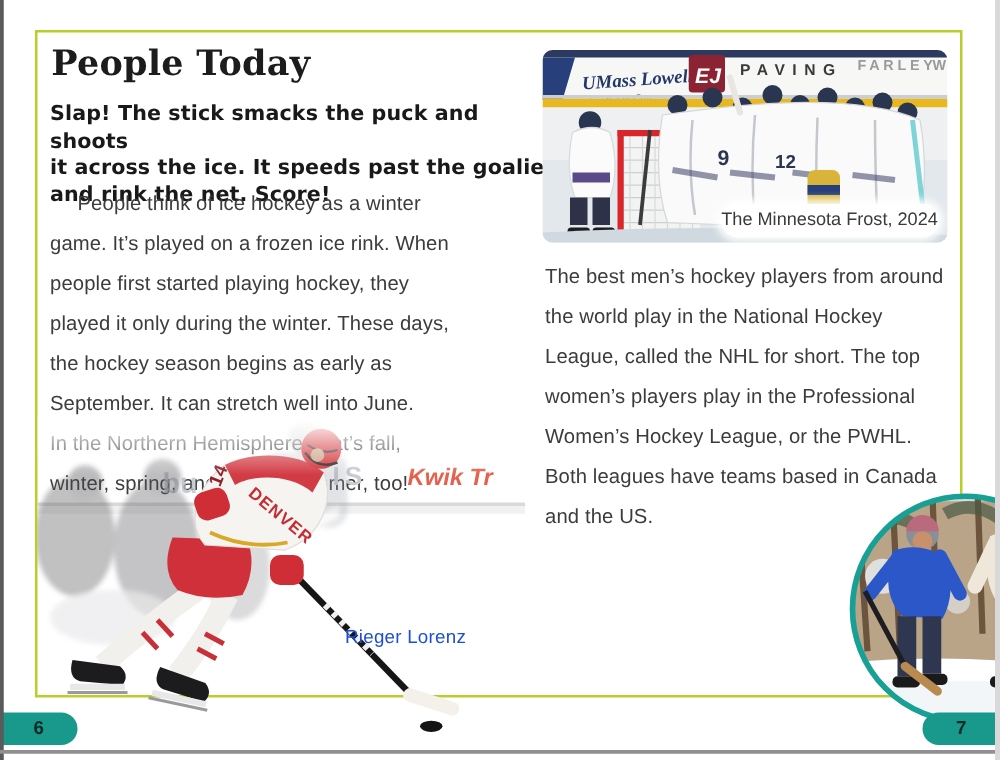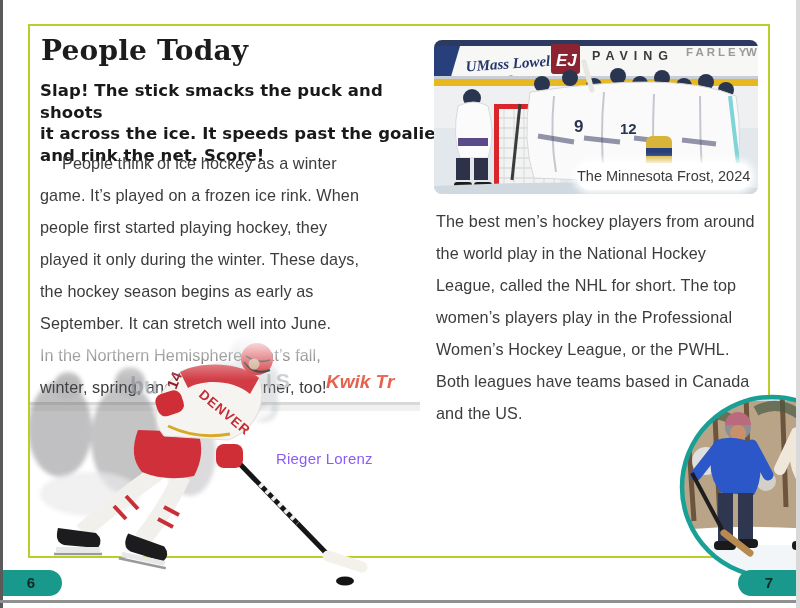--- a/index.html
+++ b/index.html
@@ -24,22 +24,22 @@
 
   .body-text{color:#3c3c3c;font-size:16.2px;line-height:32px;white-space:pre-line;
              letter-spacing:0.1px;}
   .body-left{position:absolute;left:40px;top:147px;width:392px;margin:0;z-index:2;
              text-indent:22px;}
   .right-col{position:absolute;left:436px;top:205px;width:334px;z-index:2;}
   .right-col p{margin:0;}
   .right-col .p2{margin-top:8px;text-indent:22px;}
 
   .photo-left{position:absolute;left:30px;top:334px;width:390px;height:268px;z-index:2;}
-  .caption-left{position:absolute;left:276px;top:450px;z-index:3;
-                font-size:15px;color:#8b5cf6;letter-spacing:0.2px;}
+  .caption-left{position:absolute;left:276px;top:501px;z-index:3;
+                font-size:15px;color:#1d4ed8;letter-spacing:0.2px;}
 
   .photo-right{position:absolute;left:434px;top:40px;width:324px;height:154px;z-index:2;
                border-radius:8px;overflow:hidden;}
   .caption-pill{position:absolute;left:577px;top:163px;width:174px;height:27px;z-index:3;
                 background:#ffffff;border-radius:14px;box-shadow:0 0 6px 4px rgba(255,255,255,0.85);
                 text-align:left;line-height:27px;font-size:14.5px;color:#3a3a3a;}
 
   .photo-circle{position:absolute;left:666px;top:381px;width:200px;height:212px;z-index:3;}
 
   .tab{position:absolute;top:570px;width:62px;height:26px;z-index:4;background:#18998b;

